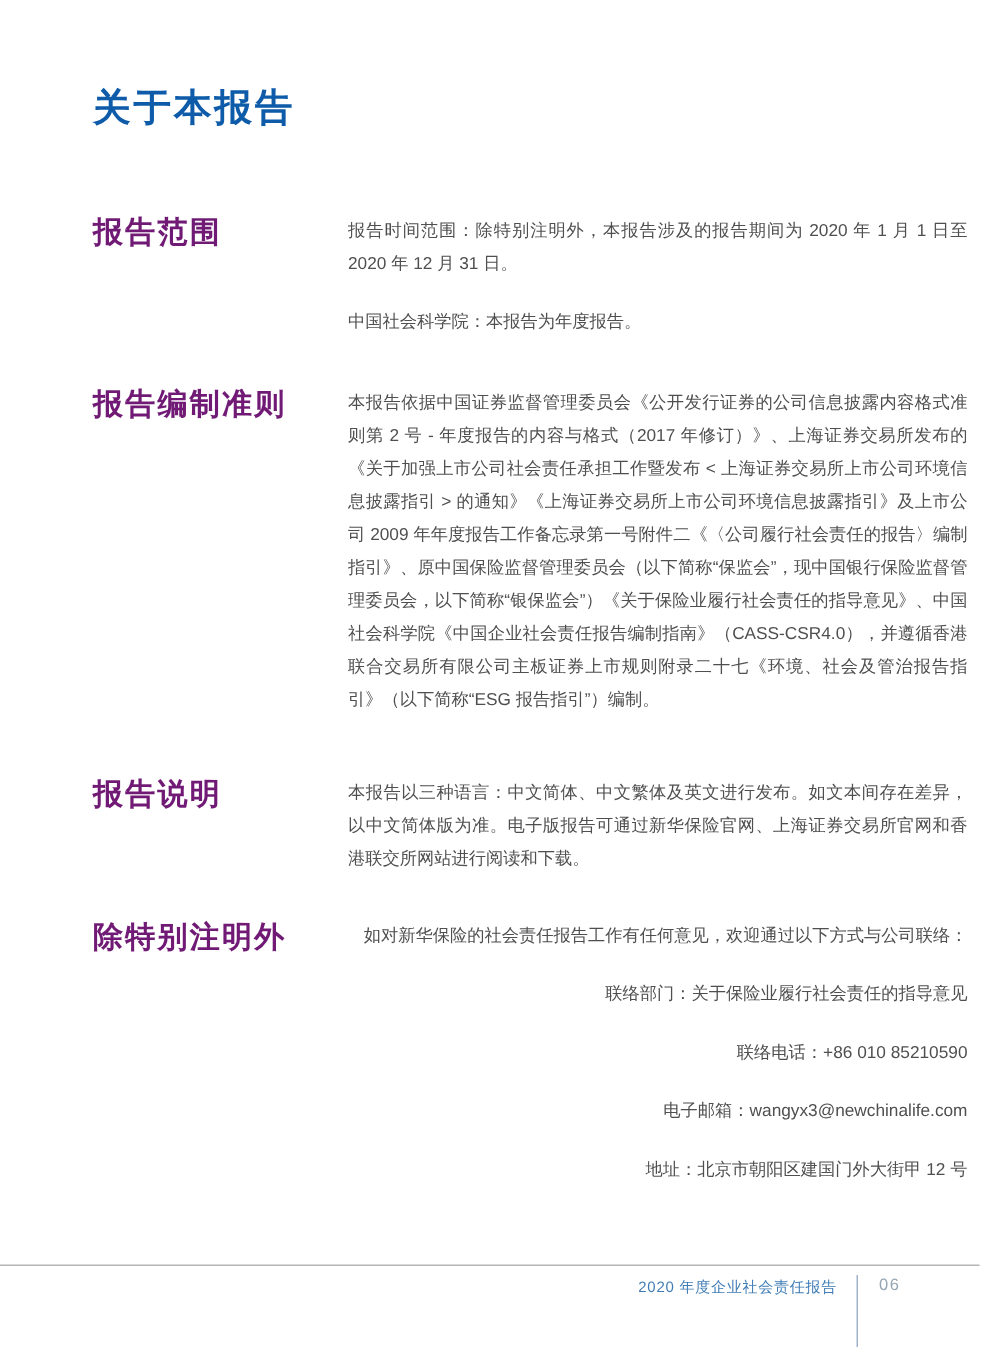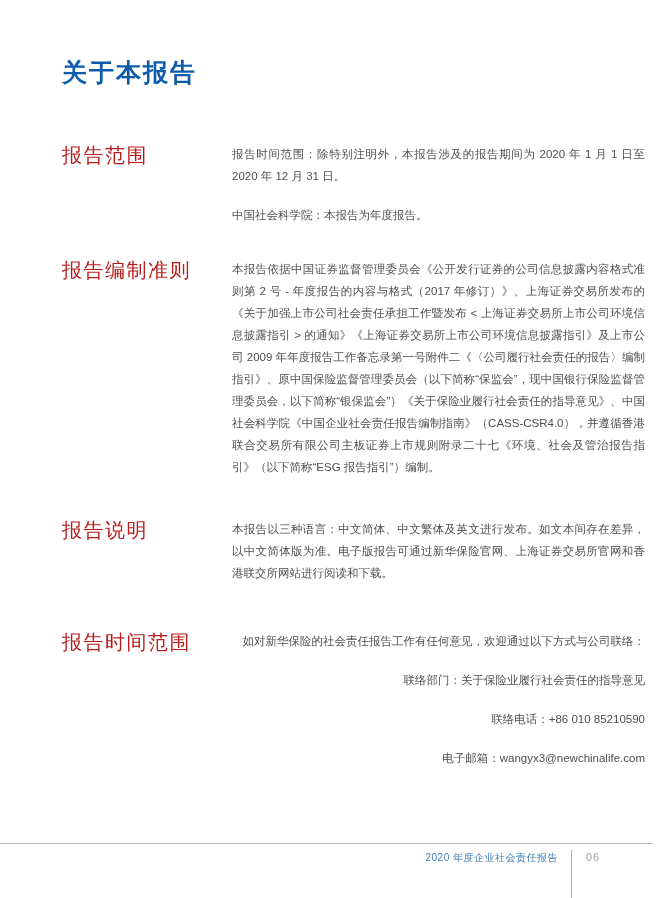--- a/index.html
+++ b/index.html
@@ -26,25 +26,25 @@
     margin: 0 0 54px 0;
     line-height: 1.3;
   }
   .section {
     display: grid;
     grid-template-columns: 170px 1fr;
     align-items: start;
   }
   .section-1 { margin-bottom: 32px; }
   .section-2 { margin-bottom: 40px; }
-  .section-3 { margin-bottom: 46px; }
+  .section-3 { margin-bottom: 29px; }
   .section-heading {
     font-size: 20px;
-    font-weight: 400;
-    color: #b91c1c;
+    font-weight: 700;
+    color: #701a75;
     letter-spacing: 1.5px;
     line-height: 1.25;
     margin: 0;
   }
   .section-body {
     font-size: 11.5px;
     line-height: 22px;
     color: #4f4f4f;
     text-align: justify;
   }
@@ -109,26 +109,27 @@
     </div>
 
     <div class="section section-3">
       <h2 class="section-heading">报告说明</h2>
       <div class="section-body">
         <p>本报告以三种语言：中文简体、中文繁体及英文进行发布。如文本间存在差异，以中文简体版为准。电子版报告可通过新华保险官网、上海证券交易所官网和香港联交所网站进行阅读和下载。</p>
       </div>
     </div>
 
     <div class="section section-4">
-      <h2 class="section-heading">报告时间范围</h2>
+      <h2 class="section-heading">除特别注明外</h2>
       <div class="section-body">
         <p class="contact-line">如对新华保险的社会责任报告工作有任何意见，欢迎通过以下方式与公司联络：</p>
         <p class="contact-line">联络部门：关于保险业履行社会责任的指导意见</p>
         <p class="contact-line">联络电话：+86 010 85210590</p>
         <p class="contact-line">电子邮箱：wangyx3@newchinalife.com</p>
+        <p class="contact-line">地址：北京市朝阳区建国门外大街甲 12 号</p>
       </div>
     </div>
 
   </div>
 
   <div class="footer-rule"></div>
   <div class="footer-label">2020 年度企业社会责任报告</div>
   <div class="footer-vline"></div>
   <div class="footer-page">06</div>
 </div>

